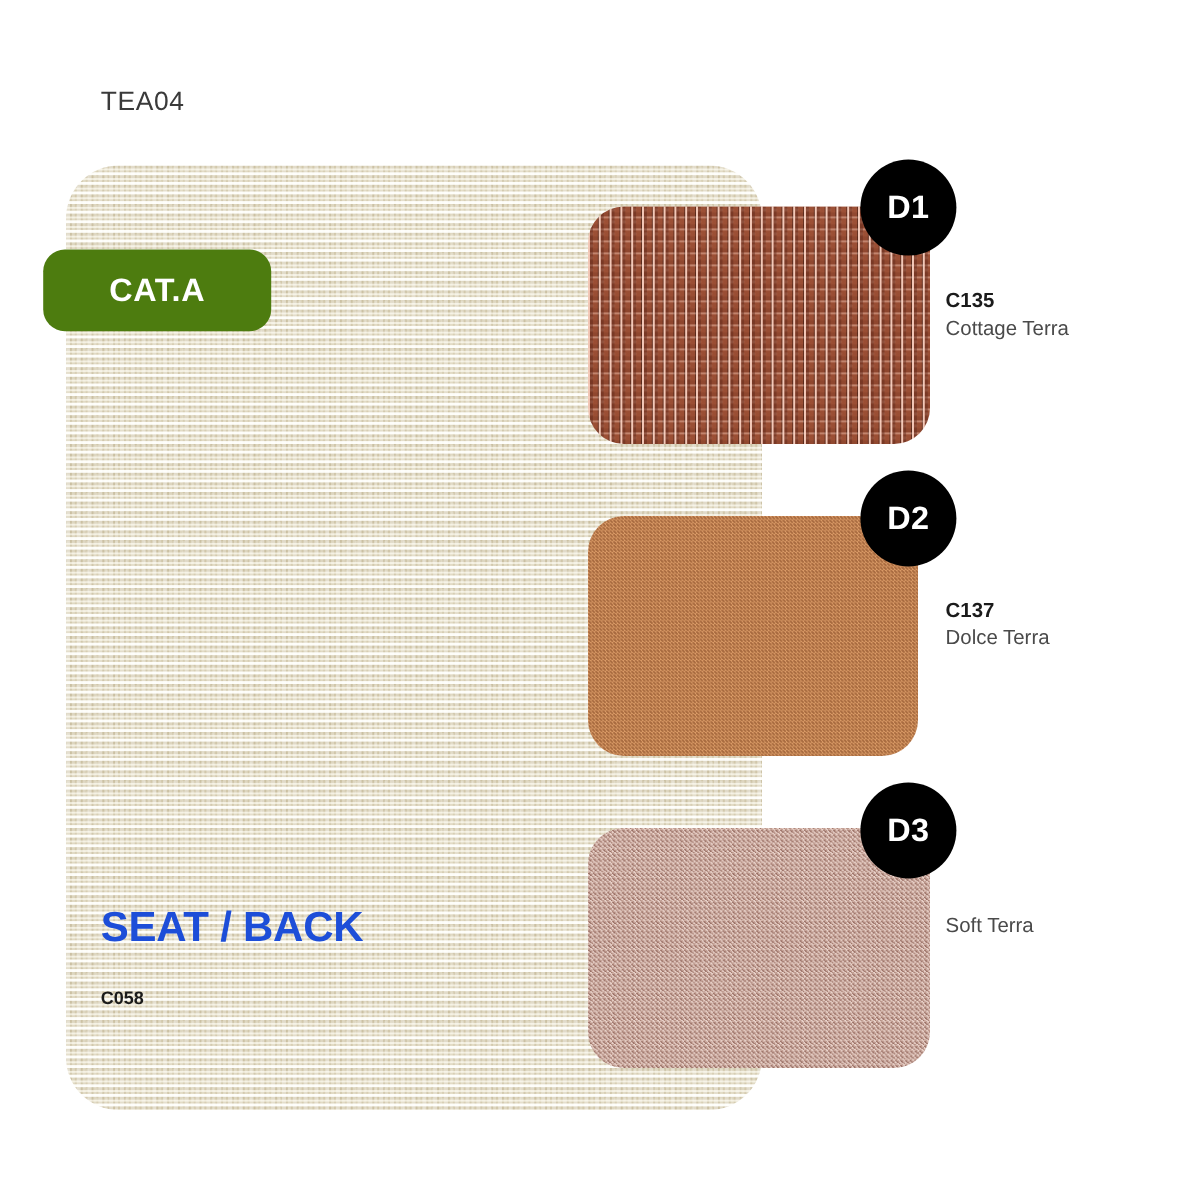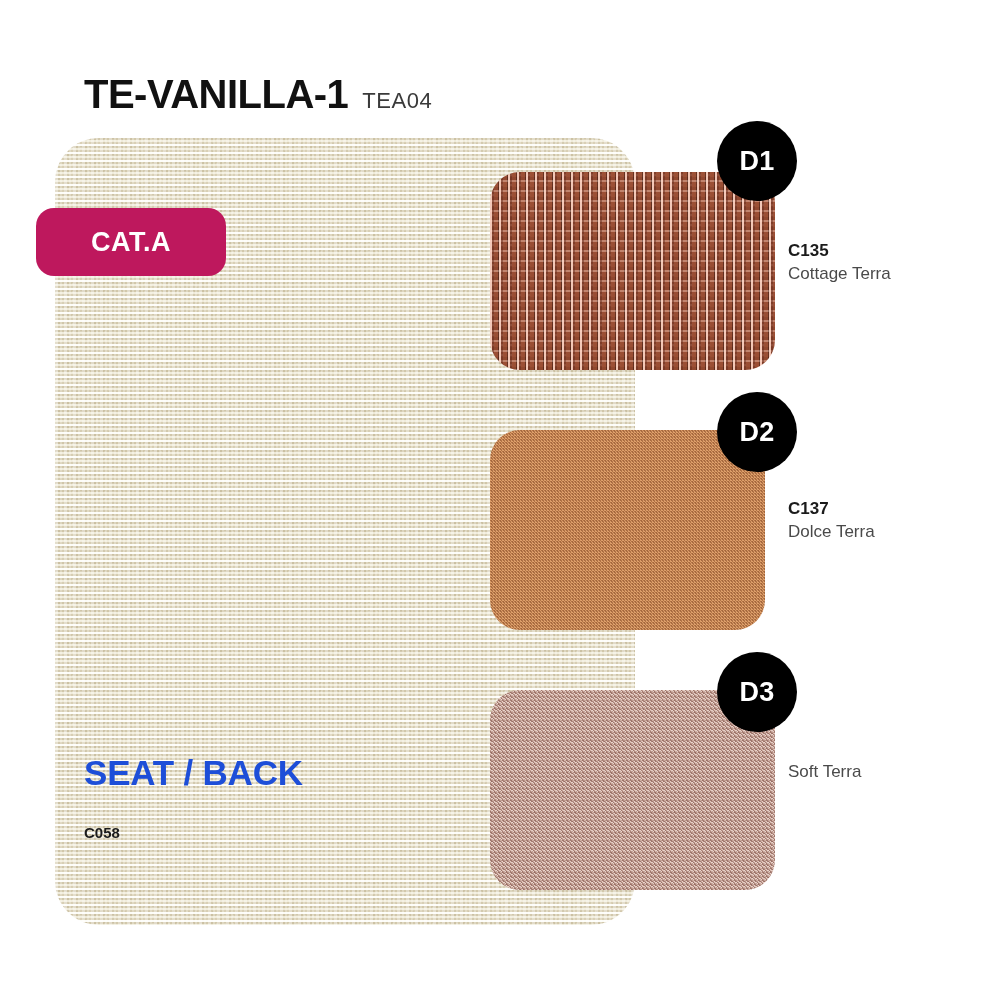--- a/index.html
+++ b/index.html
@@ -90,21 +90,21 @@
       100% 100%;
   }
 
   
   #cat-badge {
     position: absolute;
     left: 36px;
     top: 208px;
     width: 190px;
     height: 68px;
-    background: #be185d;
+    background: #4d7c0f;
     border-radius: 18px;
     display: flex;
     align-items: center;
     justify-content: center;
   }
   #cat-badge-label {
     color: #ffffff;
     font-size: 27px;
     font-weight: 700;
     letter-spacing: 0.5px;
@@ -257,21 +257,21 @@
     align-items: center;
     justify-content: center;
   }
   .d-circle span {
     color: #ffffff;
     font-size: 27px;
     font-weight: 700;
     letter-spacing: 0.3px;
     line-height: 1;
   }
-  #circle-d1 { left: 717px; top: 121px; }
+  #circle-d1 { left: 717px; top: 133px; }
   #circle-d2 { left: 717px; top: 392px; }
   #circle-d3 { left: 717px; top: 652px; }
 
   
   .d-label {
     position: absolute;
     left: 788px;
     width: 200px;
   }
   .d-label .code {
@@ -289,21 +289,20 @@
     margin: 0;
   }
   #label-d1 { top: 240px; }
   #label-d2 { top: 498px; }
   #label-d3 { top: 760px; }
 </style>
 </head>
 <body>
 
 <div id="header">
-  <span id="title-main">TE-VANILLA-1</span>
   <span id="title-code">TEA04</span>
 </div>
 
 <div id="main-swatch"></div>
 
 <div id="cat-badge">
   <span id="cat-badge-label">CAT.A</span>
 </div>
 
 <div id="seatback-block">

